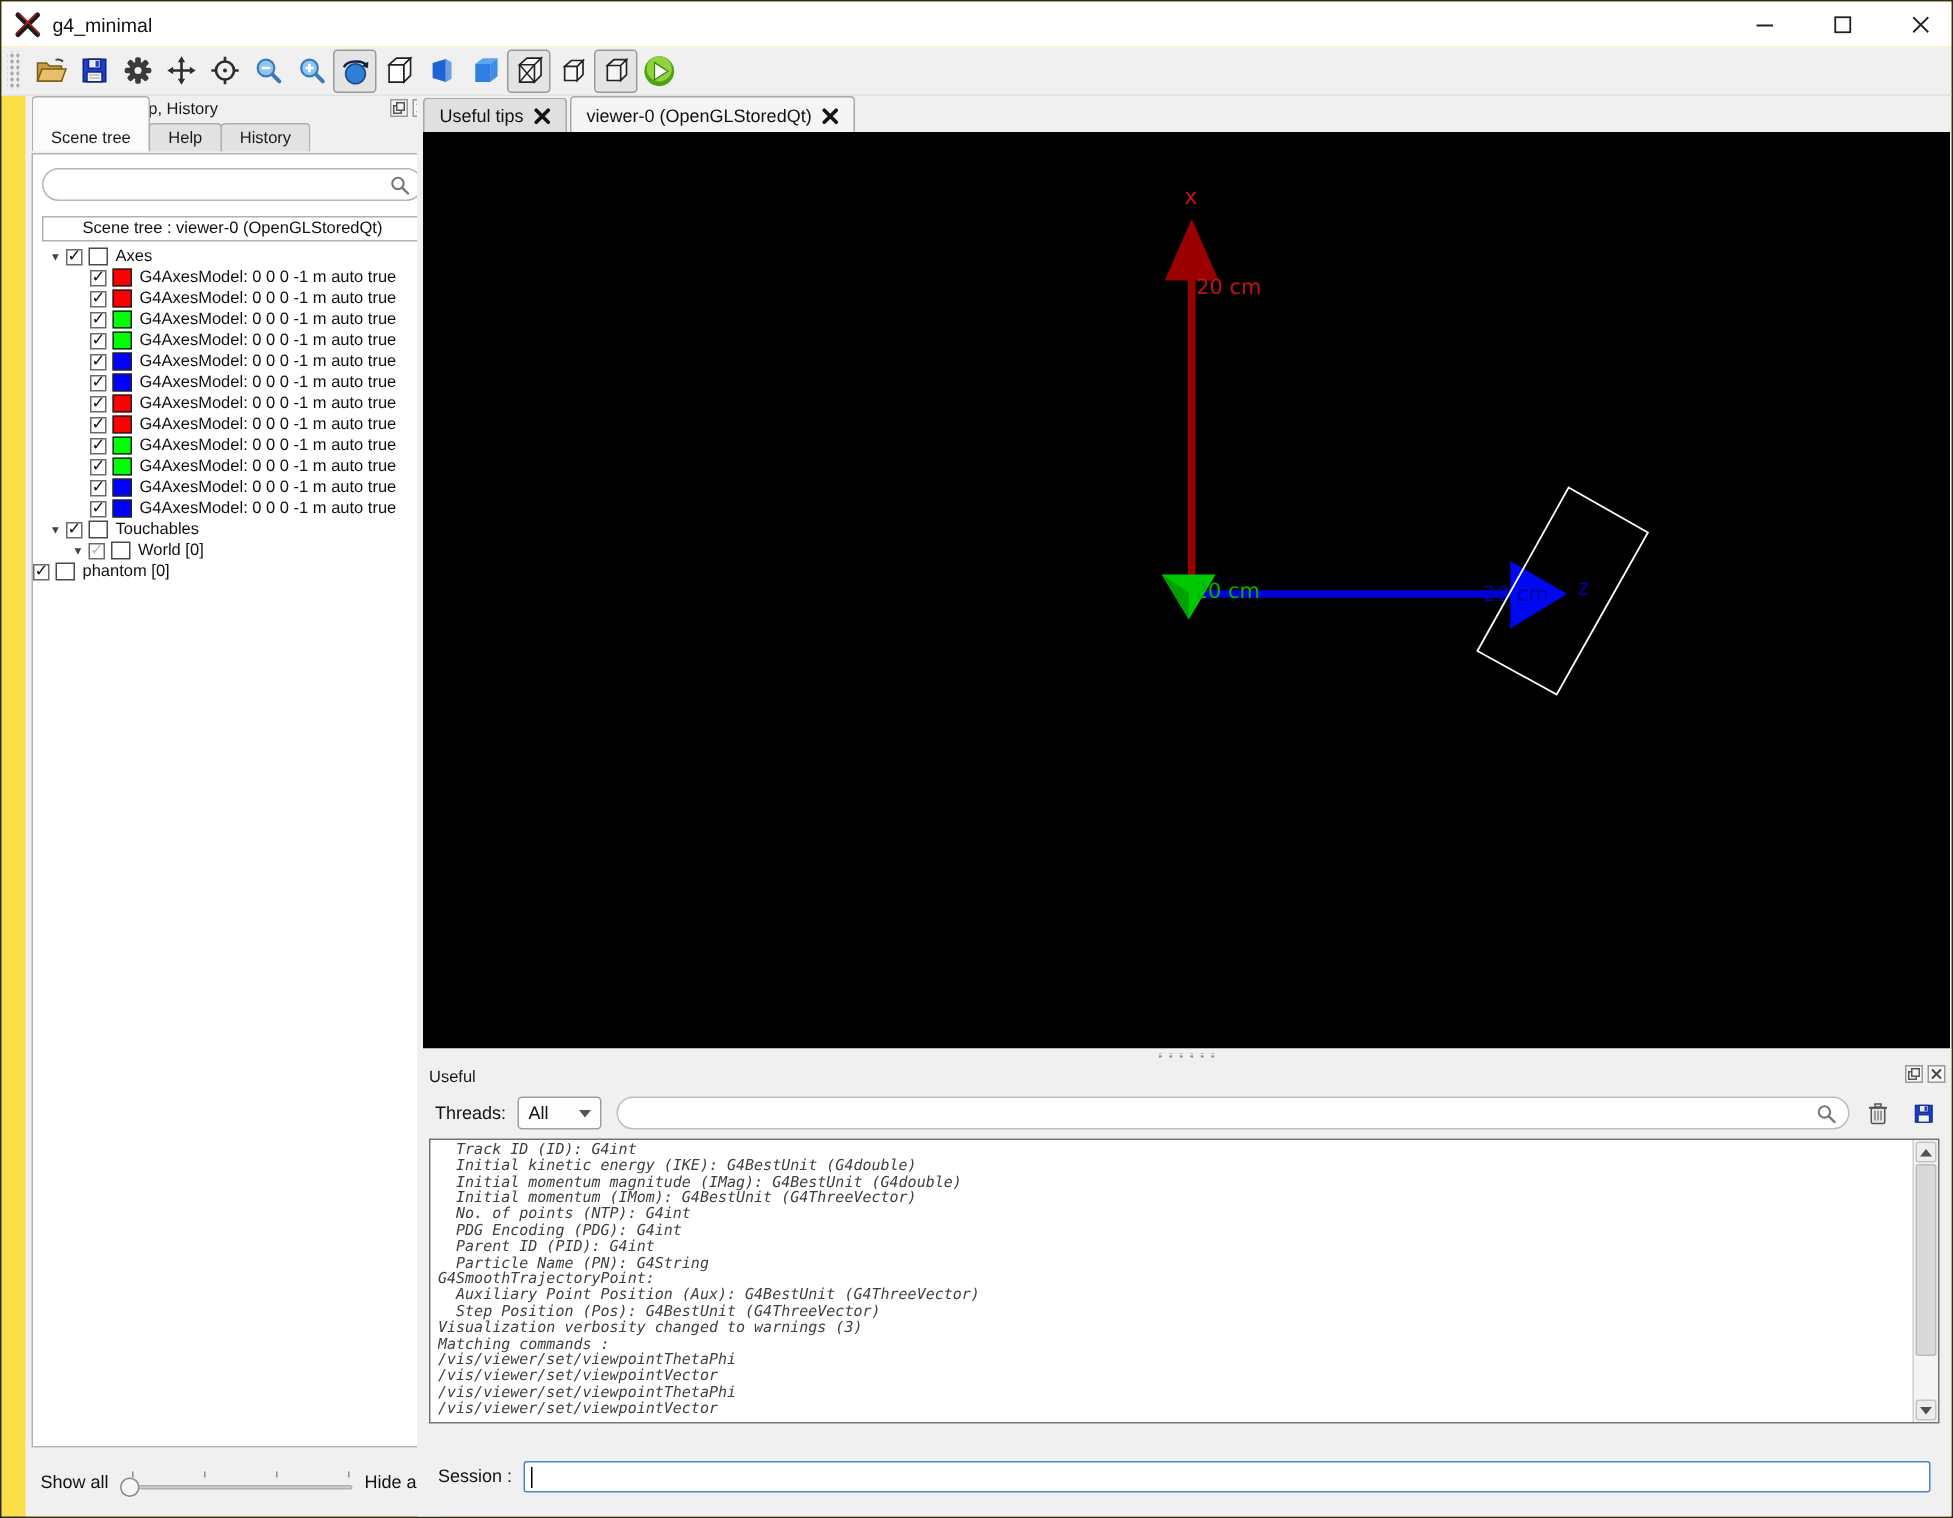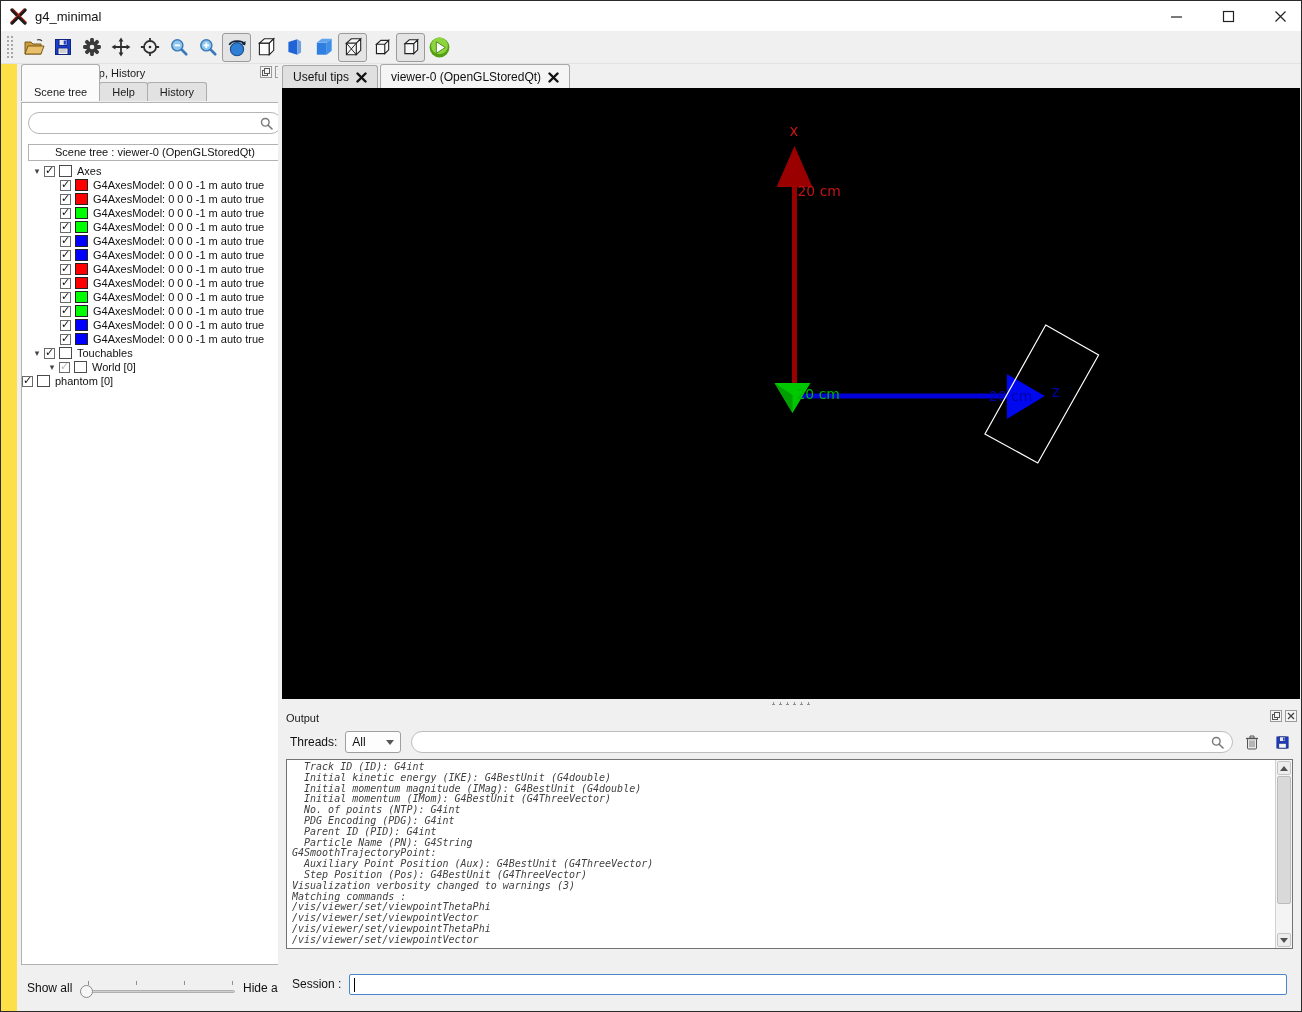--- a/index.html
+++ b/index.html
@@ -426,21 +426,21 @@
 
         <polygon points="766,237 819,267 758,375 705,346" fill="none" stroke="#ffffff" stroke-width="1.2"></polygon>
       </svg>
     </div>
 
     <div class="hsplitter">
       <div class="dots"></div>
     </div>
 
     <div class="output">
-      <div class="out-title">Output</div>
+      <div class="out-title">Useful</div>
       <div class="out-mini">
         <div class="mini-btn">
           <svg width="8" height="8" viewBox="0 0 8 8">
             <rect x="0.5" y="2.5" width="5" height="5" fill="none" stroke="#555"></rect>
             <rect x="2.5" y="0.5" width="5" height="5" fill="#f5f5f5" stroke="#555"></rect>
             </svg>
         </div>
         <div class="mini-btn">
           <svg width="8" height="8" viewBox="0 0 8 8">
             <path d="M1 1 L7 7 M7 1 L1 7" stroke="#444" stroke-width="1.3"></path>

